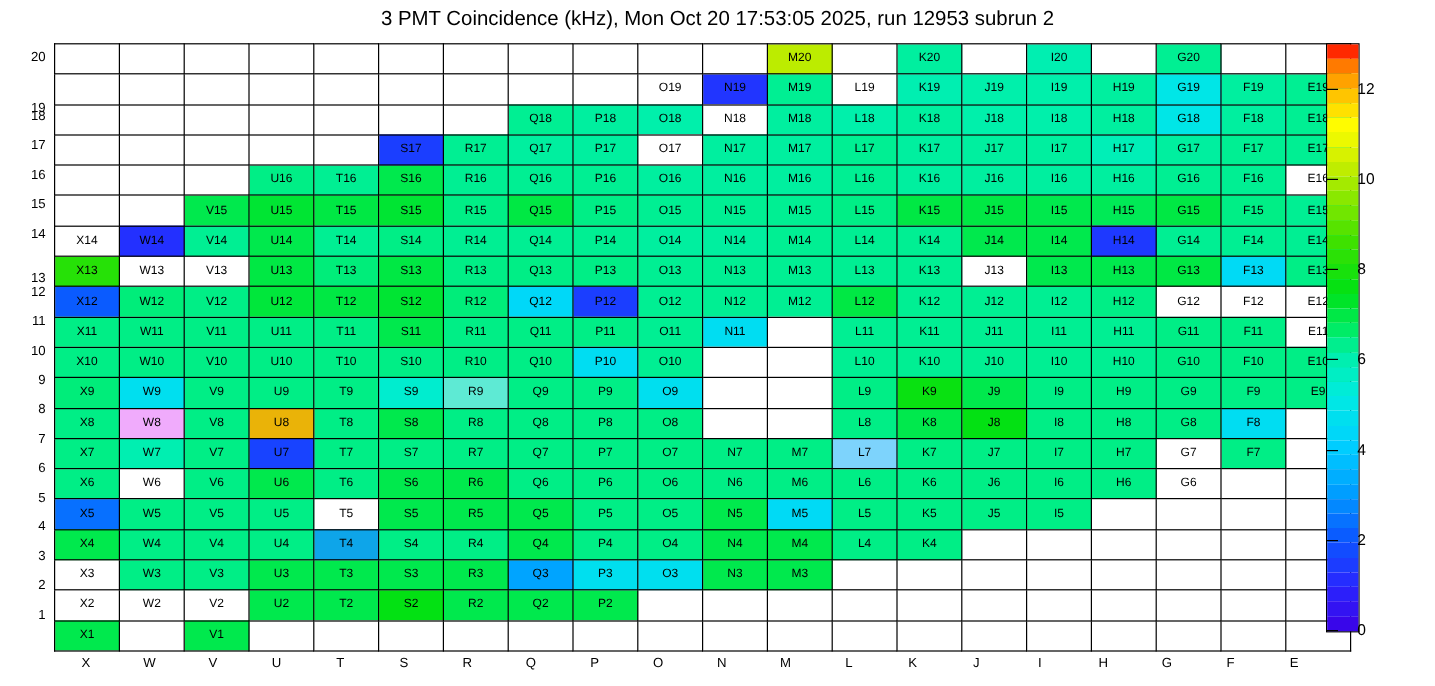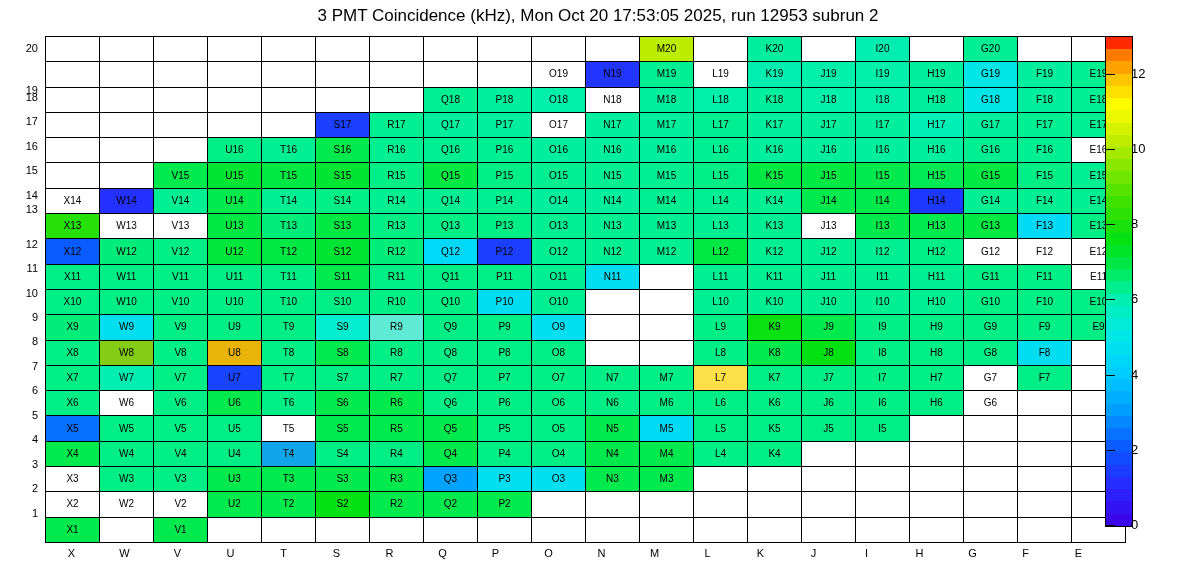--- a/index.html
+++ b/index.html
@@ -770,21 +770,21 @@
               <span>F9</span>
             </td>
             <td class="cell" style="background:rgb(0,238,134)">
               <span>E9</span>
             </td>
           </tr>
           <tr>
             <td class="cell" style="background:rgb(0,238,134)">
               <span>X8</span>
             </td>
-            <td class="cell" style="background:#84cc16">
+            <td class="cell" style="background:#f0abfc">
               <span>W8</span>
             </td>
             <td class="cell" style="background:rgb(0,238,134)">
               <span>V8</span>
             </td>
             <td class="cell" style="background:#eab308">
               <span>U8</span>
             </td>
             <td class="cell" style="background:rgb(0,238,134)">
               <span>T8</span>
@@ -865,21 +865,21 @@
             </td>
             <td class="cell" style="background:rgb(0,238,134)">
               <span>O7</span>
             </td>
             <td class="cell" style="background:rgb(0,238,134)">
               <span>N7</span>
             </td>
             <td class="cell" style="background:rgb(0,238,134)">
               <span>M7</span>
             </td>
-            <td class="cell" style="background:#fde047">
+            <td class="cell" style="background:#7dd3fc">
               <span>L7</span>
             </td>
             <td class="cell" style="background:rgb(0,238,134)">
               <span>K7</span>
             </td>
             <td class="cell" style="background:rgb(0,238,134)">
               <span>J7</span>
             </td>
             <td class="cell" style="background:rgb(0,238,134)">
               <span>I7</span>
@@ -1273,21 +1273,21 @@
       </table>
     </div>
   <div id="rowlabels">
       <div class="rowlab" style="top:42px">20</div>
       <div class="rowlab" style="top:84px">19</div>
       <div class="rowlab" style="top:90.9px">18</div>
       <div class="rowlab" style="top:115.35px">17</div>
       <div class="rowlab" style="top:139.8px">16</div>
       <div class="rowlab" style="top:164.25px">15</div>
       <div class="rowlab" style="top:188.7px">14</div>
-      <div class="rowlab" style="top:203px">13</div>
+      <div class="rowlab" style="top:226px">13</div>
       <div class="rowlab" style="top:237.6px">12</div>
       <div class="rowlab" style="top:262.04999999999995px">11</div>
       <div class="rowlab" style="top:286.5px">10</div>
       <div class="rowlab" style="top:310.95px">9</div>
       <div class="rowlab" style="top:335.4px">8</div>
       <div class="rowlab" style="top:359.84999999999997px">7</div>
       <div class="rowlab" style="top:384.3px">6</div>
       <div class="rowlab" style="top:408.75px">5</div>
       <div class="rowlab" style="top:433.2px">4</div>
       <div class="rowlab" style="top:457.65px">3</div>

